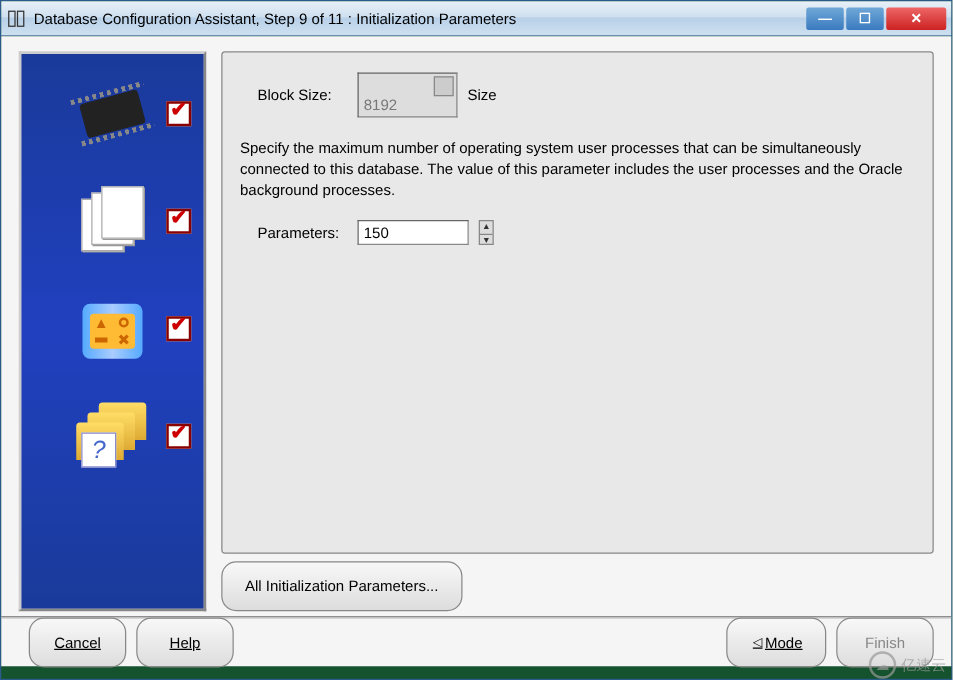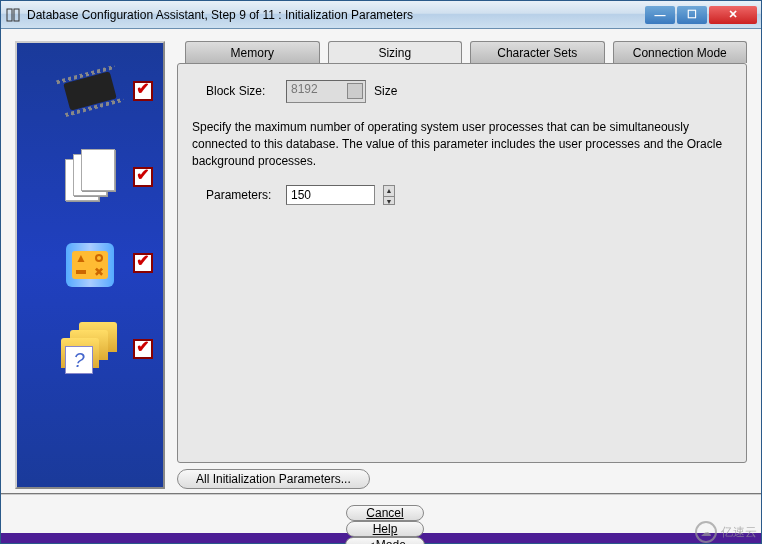--- a/index.html
+++ b/index.html
@@ -1,47 +1,47 @@
 <!DOCTYPE html>
 <html><head>
 <meta charset="utf-8">
 <style>
   * { box-sizing: border-box; font-family: Arial, sans-serif; font-size: 12px; }
   body { margin: 0; padding: 0; background: #fff; width: 762px; height: 544px; overflow: hidden; }
-  .window { width: 762px; height: 544px; border: 1px solid #2a5a8a; background: #4c1d95; position: relative; }
+  .window { width: 762px; height: 544px; border: 1px solid #2a5a8a; background: #14532d; position: relative; }
   .titlebar { height: 28px; background: linear-gradient(to bottom, #e8f0f8 0%, #d0e0ef 45%, #b8d0e8 50%, #cde0f0 100%); display: flex; align-items: center; padding: 0 4px; border-bottom: 1px solid #6a8fb0; }
   .titlebar-icon { width: 16px; height: 16px; margin-right: 6px; display: flex; align-items: center; justify-content: center; }
   .titlebar-title { flex: 1; color: #000; font-size: 12px; }
   .win-controls { display: flex; gap: 2px; }
   .win-btn { width: 30px; height: 18px; display: flex; align-items: center; justify-content: center; border-radius: 2px; color: #fff; font-size: 11px; font-weight: bold; }
   .win-min, .win-max { background: linear-gradient(to bottom, #6fa8d8, #3a7abf); }
   .win-close { background: linear-gradient(to bottom, #e66, #c22); width: 48px; }
   .content { display: flex; height: 464px; padding: 12px 14px 4px 14px; background: #f5f5f5; }
   .left-panel { width: 150px; flex-shrink: 0; background: linear-gradient(to bottom, #1a3a9a 0%, #2040c0 50%, #1a3a9a 100%); border: 2px solid #888; border-top-color: #ccc; border-left-color: #ccc; display: flex; flex-direction: column; align-items: center; padding: 12px 4px; gap: 14px; }
   .step-row { display: flex; align-items: center; width: 100%; justify-content: center; position: relative; height: 72px; }
   .step-icon { width: 70px; height: 64px; display: flex; align-items: center; justify-content: center; }
   .step-check { position: absolute; right: 6px; width: 20px; height: 20px; border: 2px solid #800; background: #fff; display: flex; align-items: center; justify-content: center; }
   .step-check::after { content: "✔"; color: #c00; font-size: 16px; font-weight: bold; position: relative; top: -3px; }
   .right-panel { flex: 1; margin-left: 12px; display: flex; flex-direction: column; }
   .tabs-row { display: flex; gap: 8px; padding-left: 8px; height: 22px; }
   .tab { flex: 1; background: linear-gradient(to bottom, #ddd, #bbb); border: 1px solid #888; border-bottom: none; border-radius: 3px 3px 0 0; display: flex; align-items: center; justify-content: center; color: #000; cursor: pointer; }
   .tab.active { background: #e8e8e8; }
   .tab-content { flex: 1; border: 1px solid #888; background: #e8e8e8; padding: 10px 14px; border-radius: 3px; color: #000; line-height: 1.4; }
   .field-row { display: flex; align-items: center; gap: 8px; margin: 6px 0 6px 14px; }
   .field-label { width: 72px; }
-  .combo { width: 80px; height: 23px; border: 1px solid #888; border-top-color: #666; border-left-color: #666; background: #ddd; color: #777; display: flex; align-items: flex-start; padding: 0 4px; position: relative; }
+  .combo { width: 80px; height: 36px; border: 1px solid #888; border-top-color: #666; border-left-color: #666; background: #ddd; color: #777; display: flex; align-items: flex-end; padding: 0 4px; position: relative; }
   .combo::after { content: ""; position: absolute; right: 2px; top: 2px; width: 14px; height: 14px; background: #ccc; border: 1px solid #888; }
   .textfield { width: 89px; height: 20px; border: 1px solid #888; border-top-color: #666; border-left-color: #666; background: #fff; padding: 0 4px; }
   .spinner { width: 12px; height: 20px; display: flex; flex-direction: column; border: 1px solid #888; background: #ddd; }
   .spinner div { flex:1; display:flex; align-items:center; justify-content:center; font-size:7px; color:#333; border-bottom:1px solid #888;}
   .spinner div:last-child { border-bottom:none; }
   .all-params { margin-top: 6px; }
-  .btn { height: 20px; background: linear-gradient(to bottom, #f8f8f8, #ddd); border: 1px solid #888; border-radius: 12px; padding: 0 18px; display: inline-flex; align-items: center; justify-content: center; cursor: pointer; text-decoration: underline; color: #000;}
+  .btn { height: 40px; background: linear-gradient(to bottom, #f8f8f8, #ddd); border: 1px solid #888; border-radius: 12px; padding: 0 18px; display: inline-flex; align-items: center; justify-content: center; cursor: pointer; text-decoration: underline; color: #000;}
   .btn.no-underline { text-decoration: none; }
-  .footer { height: 40px; display: flex; align-items: center; padding: 10px 14px; border-top: 2px groove #ccc; background: #f5f5f5; flex-direction: column; }
+  .footer { height: 40px; display: flex; align-items: center; padding: 0 14px; border-top: 2px groove #ccc; background: #f5f5f5; }
   .footer .spacer { flex: 1; }
   .footer .btn { margin-left: 8px; min-width: 78px; }
   .nav-arrow { font-size: 10px; margin: 0 2px; }
   .watermark { position:absolute; right:4px; bottom:0; font-size:14px; color:#999; display:flex; align-items:center; gap:4px; opacity:.7;}
   .watermark-circle { width:22px; height:22px; border:2px solid #999; border-radius:50%; display:flex; align-items:center; justify-content:center; font-size:11px;}
   
   .chip { width:48px; height:28px; background:#222; border-radius:3px; position:relative; transform: rotate(-15deg);}
   .chip::before,.chip::after{content:"";position:absolute;left:-6px;right:-6px;height:4px;background:repeating-linear-gradient(90deg,#888 0 3px,transparent 3px 6px);}
   .chip::before{top:-5px;} .chip::after{bottom:-5px;}
   .docs { width:50px;height:56px;position:relative;}
@@ -115,26 +115,20 @@
               <span></span>
               <span></span>
               <div class="q">?</div>
             </div>
           </div>
         <div class="step-check"></div>
       </div>
     </div>
 
     <div class="right-panel">
-      <div class="tabs-row">
-        <div class="tab">Memory</div>
-        <div class="tab active">Sizing</div>
-        <div class="tab">Character Sets</div>
-        <div class="tab">Connection Mode</div>
-      </div>
       <div class="tab-content">
         <div class="field-row">
           <div class="field-label">Block Size:</div>
           <div class="combo">
               <span>8192</span>
             </div>
           <div>Size</div>
         </div>
         <div style="height:10px;"></div>
         <div>Specify the maximum number of operating system user processes that can be simultaneously connected to this database. The value of this parameter includes the user processes and the Oracle background processes.</div>
@@ -156,20 +150,20 @@
   </div>
 
   <div class="footer">
     <div class="btn">Cancel</div>
     <div class="btn">Help</div>
     <div class="spacer"></div>
     <div class="btn">
         <span class="nav-arrow">◁</span>
         <span>Mode</span>
       </div>
-    <div class="btn" style="text-decoration:none;color:#888;">Oracle</div>
+    <div class="btn" style="text-decoration:none;color:#888;">Finish</div>
   </div>
 
   <div class="watermark">
     <div class="watermark-circle">☁</div>
     <span>亿速云</span>
   </div>
 </div>
 
 </body></html>

